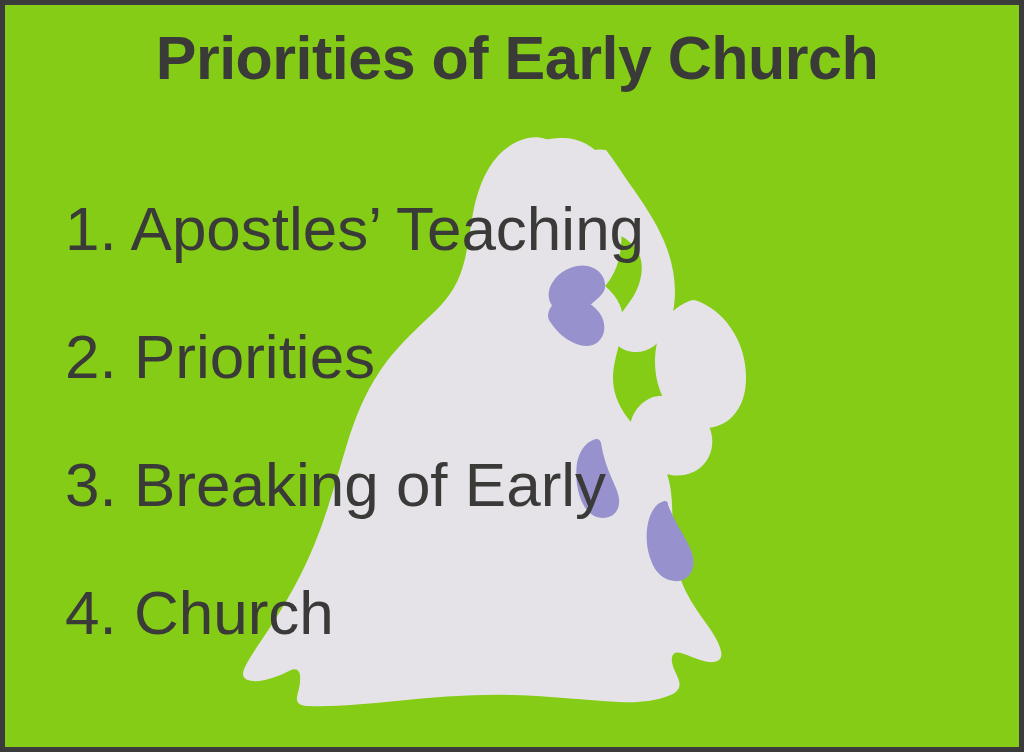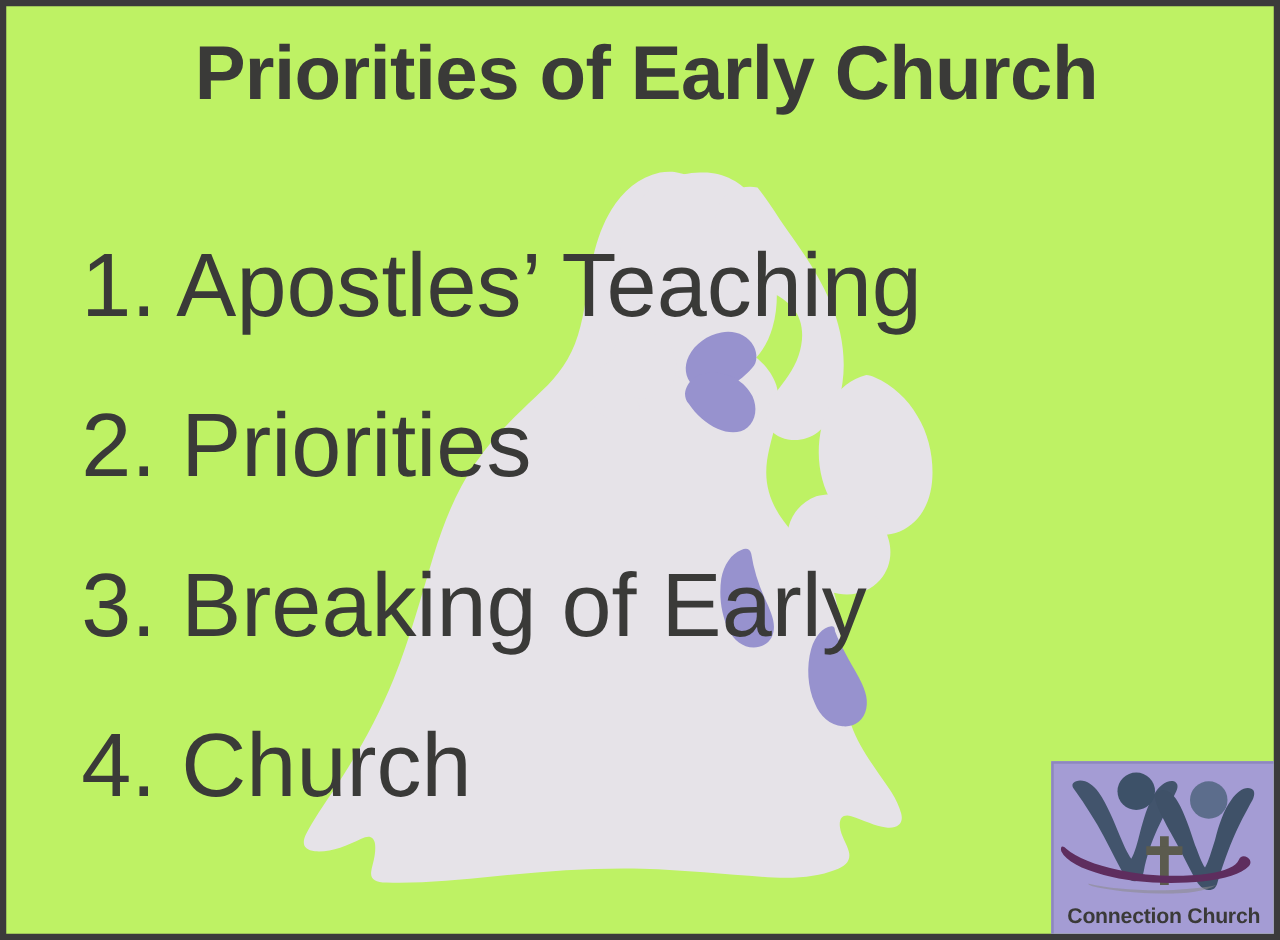--- a/index.html
+++ b/index.html
@@ -10,21 +10,21 @@
   }
   body {
     font-family: "Liberation Sans", sans-serif;
   }
 
   #slide {
     position: relative;
     width: 1024px;
     height: 752px;
     box-sizing: border-box;
-    background: #bef264;
+    background: #84cc16;
     border: 5px solid #3b3b3b;
     overflow: hidden;
   }
 
   
   #silhouette-layer {
     position: absolute;
     left: 0;
     top: 0;
     width: 1024px;
@@ -58,21 +58,21 @@
     width: 900px;
     z-index: 3;
     margin: 0;
     padding: 0;
     list-style: none;
   }
   #priority-list li {
     display: block;
     font-family: "Liberation Sans", sans-serif;
     font-weight: normal;
-    font-size: 72px;
+    font-size: 62px;
     line-height: 128px;
     color: #3a3a38;
     white-space: nowrap;
   }
   #priority-list li .num {
     display: inline;
   }
   #priority-list li .txt {
     display: inline;
   }
@@ -284,78 +284,14 @@
     <li>
       <span class="num">3.</span>
       <span class="txt">Breaking of Early</span>
     </li>
     <li>
       <span class="num">4.</span>
       <span class="txt">Church</span>
     </li>
   </ol>
 
-  <div id="logo-box">
-    <svg id="logo-mark" viewBox="0 0 176 104" xmlns="http://www.w3.org/2000/svg" aria-hidden="true">
-
-      <path fill="#42546c" d="
-        M 18 14
-        C 24 12, 31 16, 36 23
-        C 43 33, 48 46, 53 58
-        C 56 65, 59 72, 62 76
-        C 65 71, 67 63, 69 55
-        C 72 44, 75 33, 80 25
-        C 84 18, 90 13, 96 14
-        C 99 15, 100 18, 98 22
-        C 94 31, 88 41, 83 52
-        C 78 63, 74 75, 72 86
-        C 71 91, 69 94, 65 94
-        C 60 94, 57 90, 54 85
-        C 48 74, 42 61, 35 49
-        C 29 39, 22 28, 16 20
-        C 14 17, 15 15, 18 14 Z"></path>
-      <circle cx="66" cy="22" r="15" fill="#3d5168"></circle>
-
-      <path fill="#3f5168" d="
-        M 84 22
-        C 89 19, 95 23, 99 30
-        C 105 40, 109 53, 113 65
-        C 116 72, 118 79, 121 83
-        C 124 78, 126 70, 129 61
-        C 132 49, 136 37, 142 29
-        C 147 22, 153 18, 158 20
-        C 161 21, 161 25, 159 29
-        C 154 38, 148 49, 143 61
-        C 138 73, 134 85, 131 95
-        C 130 99, 128 101, 124 101
-        C 119 101, 116 97, 113 92
-        C 107 81, 101 68, 94 56
-        C 89 47, 83 36, 81 28
-        C 80 25, 81 23, 84 22 Z"></path>
-      <circle cx="124" cy="29" r="15" fill="#5c6d8c"></circle>
-
-      <rect x="85" y="58" width="7" height="39" fill="#5b5b4e"></rect>
-      <rect x="74" y="66" width="29" height="7" fill="#5b5b4e"></rect>
-
-      <path fill="#8a8a8a" opacity="0.55" d="
-        M 28 96
-        C 45 100, 70 102, 96 101
-        C 110 100, 122 99, 130 97
-        C 122 102, 106 104, 88 104
-        C 66 104, 44 101, 31 98
-        C 28 97, 27 96, 28 96 Z"></path>
-
-      <path fill="#5e2d5e" d="
-        M 6 70
-        C 10 78, 22 84, 40 89
-        C 62 95, 92 97, 120 94
-        C 137 92, 150 88, 156 82
-        C 158 80, 158 77, 155 75
-        C 152 73, 149 74, 148 77
-        C 146 82, 137 86, 123 88
-        C 101 91, 74 90, 52 85
-        C 33 81, 18 75, 10 68
-        C 7 65, 5 66, 6 70 Z"></path>
-    </svg>
-    <div id="logo-wordmark">Connection Church</div>
-  </div>
 
 </div>
 
 </body></html>

